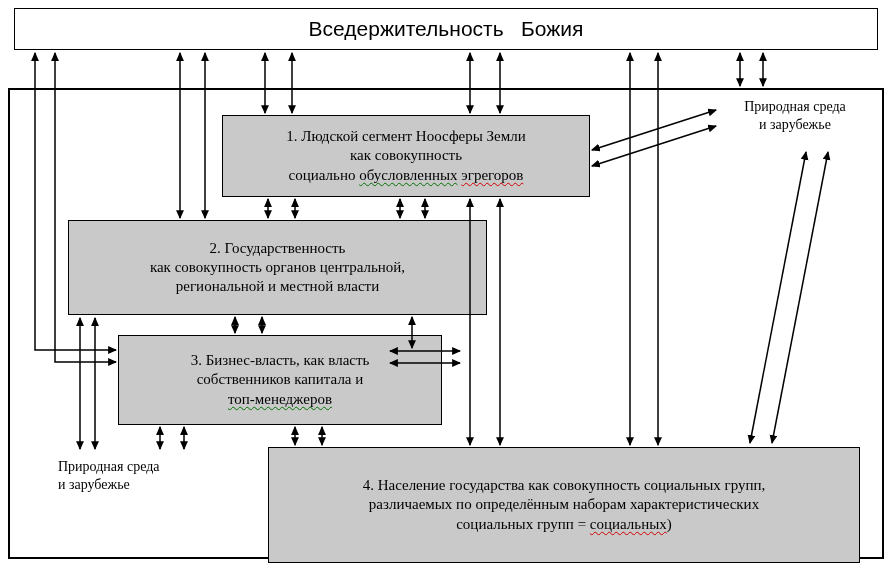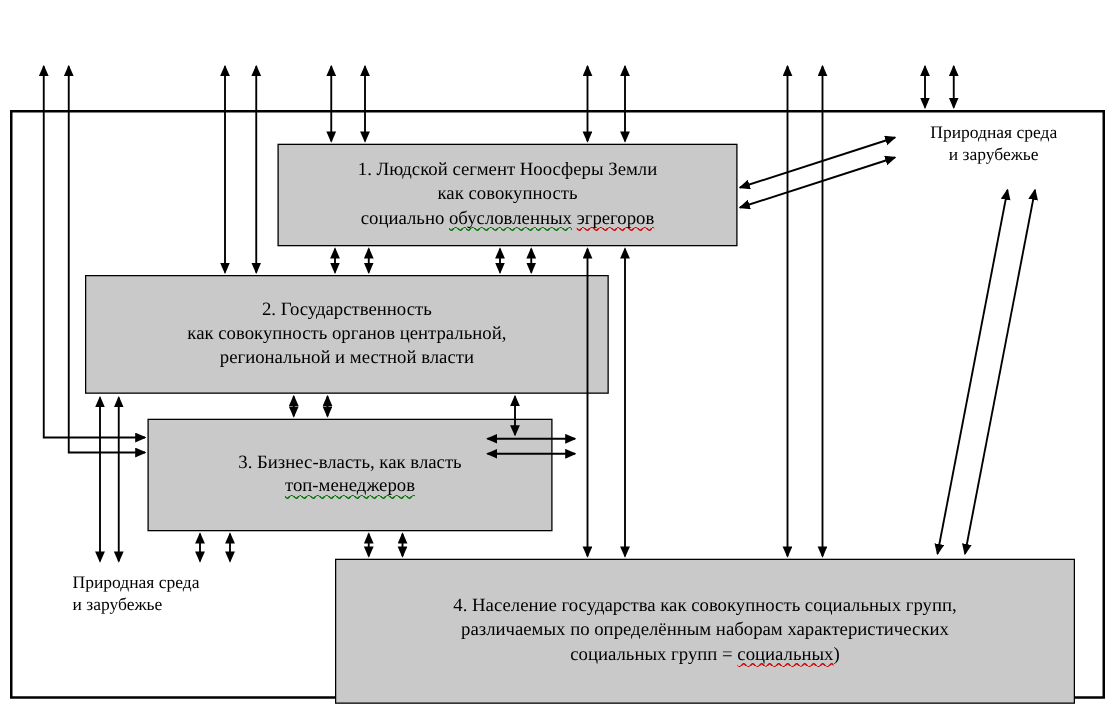--- a/index.html
+++ b/index.html
@@ -60,35 +60,39 @@
   .arrows {
     position: absolute; left: 0; top: 0; z-index: 5;
     pointer-events: none;
   }
 </style>
 </head>
 <body>
 
 <div class="stage">
 
+  <div class="top-box">
+    <span>Вседержительность Божия</span>
+  </div>
 
   <div class="outer-box"></div>
 
   <div class="gray-box box1">
       <div class="tline"><span>1. Людской сегмент Ноосферы Земли</span></div>
       <div class="tline"><span>как совокупность</span></div>
       <div class="tline"><span>социально </span><span class="wavy-green">обусловленных</span><span> </span><span class="wavy-red">эгрегоров</span></div>
     </div>
   <div class="gray-box box2">
       <div class="tline"><span>2. Государственность</span></div>
       <div class="tline"><span>как совокупность органов центральной,</span></div>
       <div class="tline"><span>региональной и местной власти</span></div>
     </div>
   <div class="gray-box box3">
       <div class="tline"><span>3. Бизнес-власть, как власть</span></div>
+      <div class="tline"><span>собственников капитала и</span></div>
       <div class="tline"><span class="wavy-green">топ-менеджеров</span></div>
     </div>
   <div class="gray-box box4">
       <div class="tline"><span>4. Население государства как совокупность социальных групп,</span></div>
       <div class="tline"><span>различаемых по определённым наборам характеристических</span></div>
       <div class="tline"><span>социальных групп = </span><span class="wavy-red">социальных</span><span>)</span></div>
     </div>
 
   <div class="label label-tr">
       <div class="tline">Природная среда</div>

